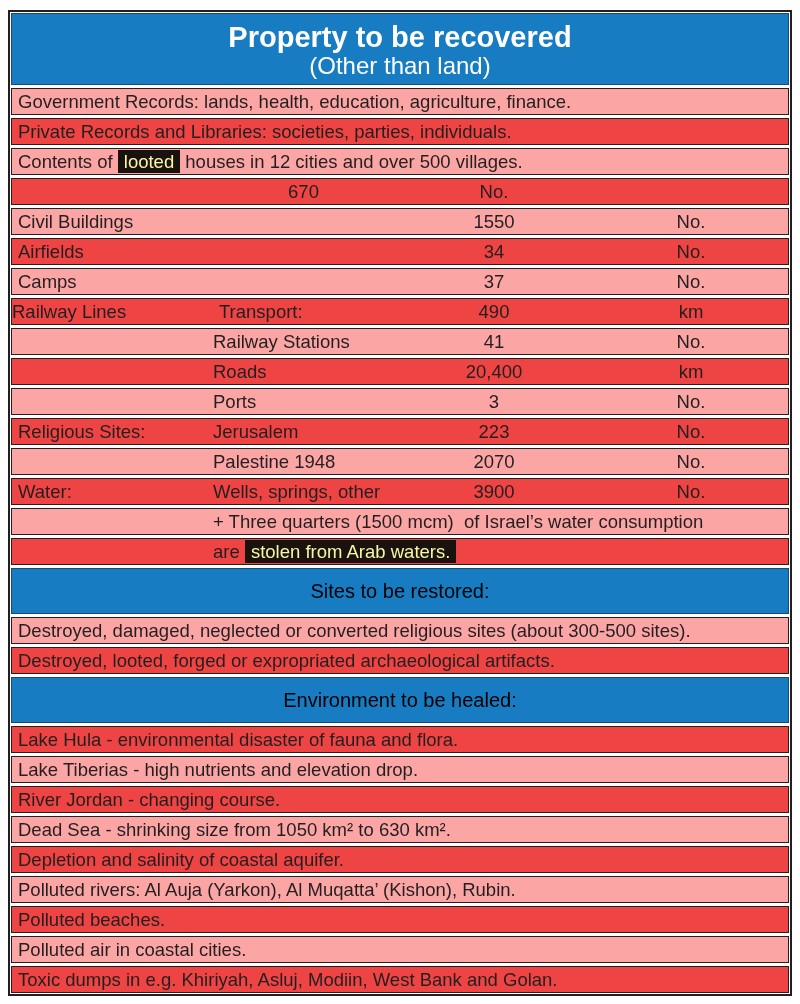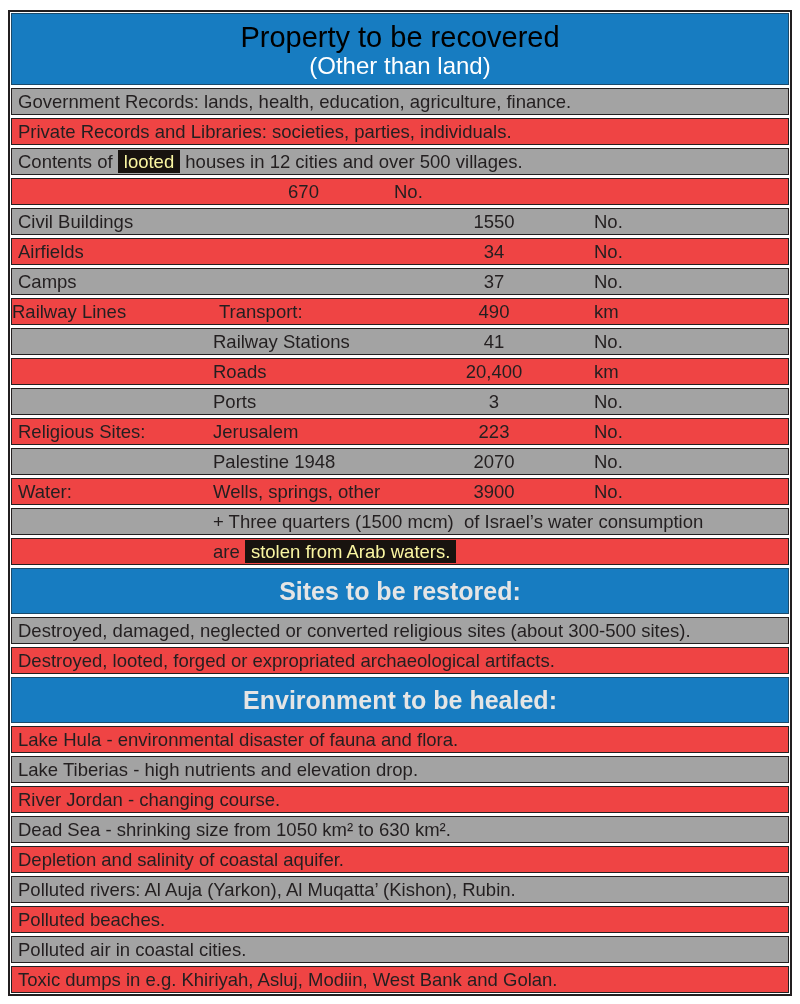--- a/index.html
+++ b/index.html
@@ -40,53 +40,53 @@
     justify-content: center;
   }
   .hdr.section {
     height: 44px;
     display: flex;
     align-items: center;
     justify-content: center;
   }
   .hdr-title {
     font-size: 29px;
-    font-weight: normal;
-    color: #000000;
+    font-weight: bold;
+    color: #ffffff;
     line-height: 34px;
   }
   .hdr-sub {
     font-size: 24px;
     color: #ffffff;
     line-height: 24px;
   }
   .hdr-title2 {
-    font-size: 25px;
-    font-weight: bold;
-    color: #e5e5e5;
+    font-size: 20px;
+    font-weight: normal;
+    color: #000000;
   }
   .row {
     border: 1px solid #231f20;
     height: 25px;
     display: grid;
     grid-template-columns: 201px 181px 200px 1fr;
     align-items: center;
     font-size: 18.5px;
     color: #231f20;
     overflow: hidden;
   }
-  .row.gray   { background: #a3a3a3; }
+  .row.gray   { background: #fca5a5; }
   .row.yellow { background: #ef4444; }
   .cell { white-space: nowrap; overflow: visible; }
   .cell.fullc  { grid-column: 1 / -1; padding-left: 6px; }
   .cell.indent { grid-column: 2 / -1; white-space: pre; }
   .cell.c1 { padding-left: 6px; }
   .cell.c2 { }
   .cell.c3 { text-align: center; }
-  .cell.c4 { }
+  .cell.c4 { text-align: center; }
   .badge {
     background: #18130f;
     color: #faf6a2;
     font-weight: normal;
     padding: 1px 6px;
   }
 </style>
 </head>
 <body>
 

